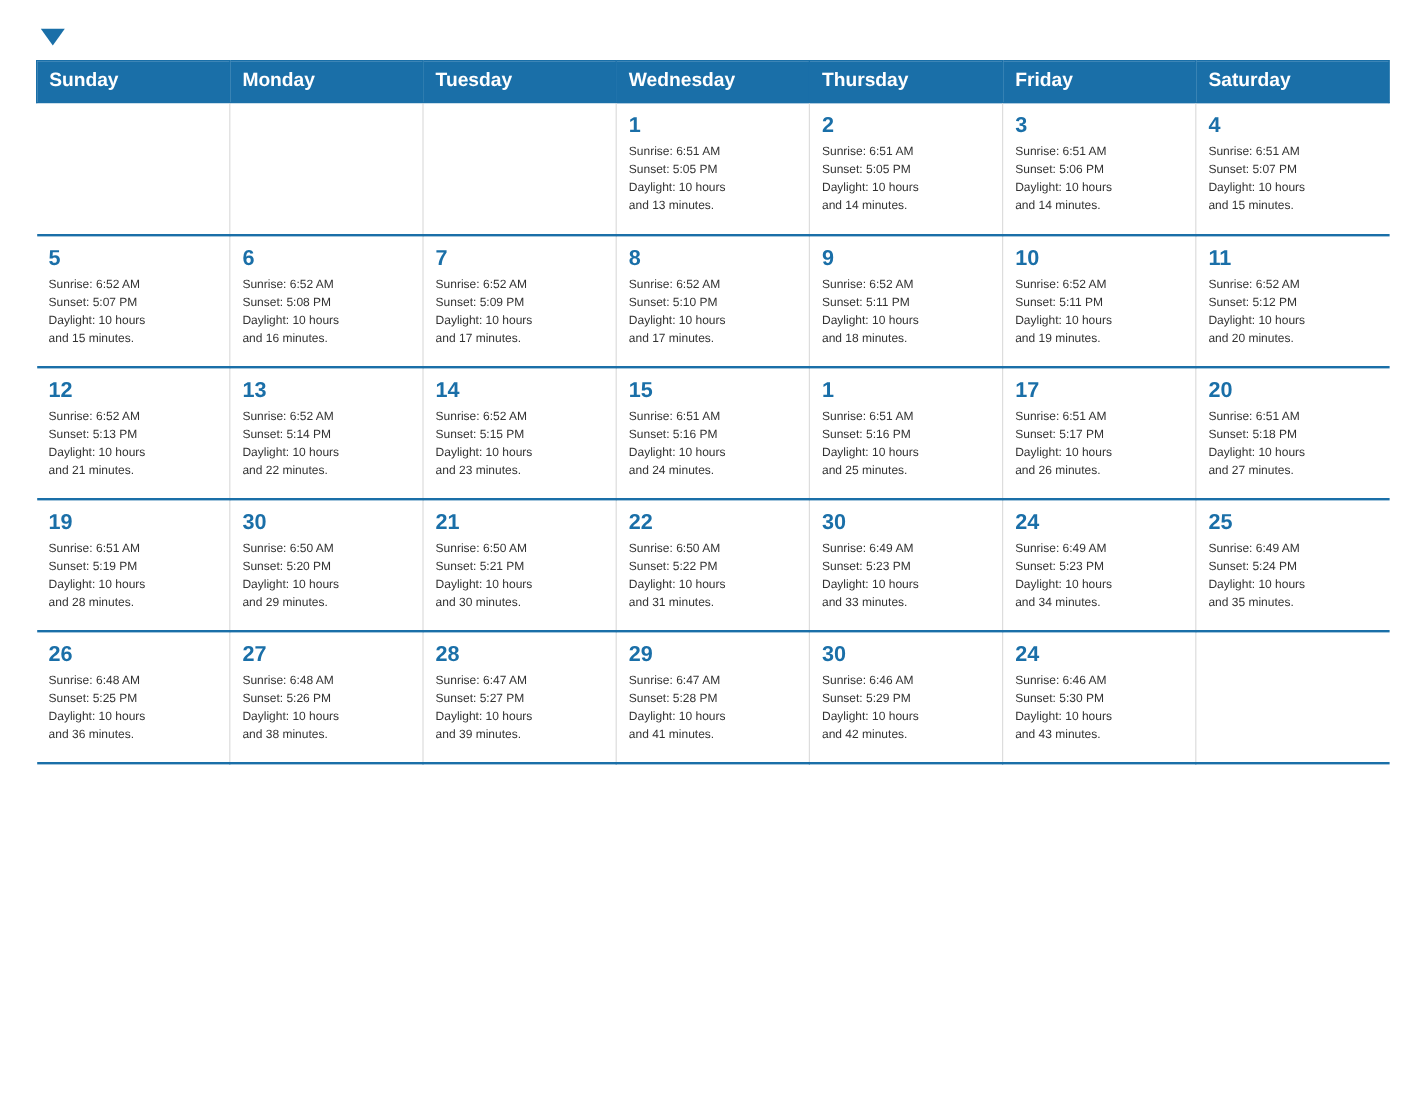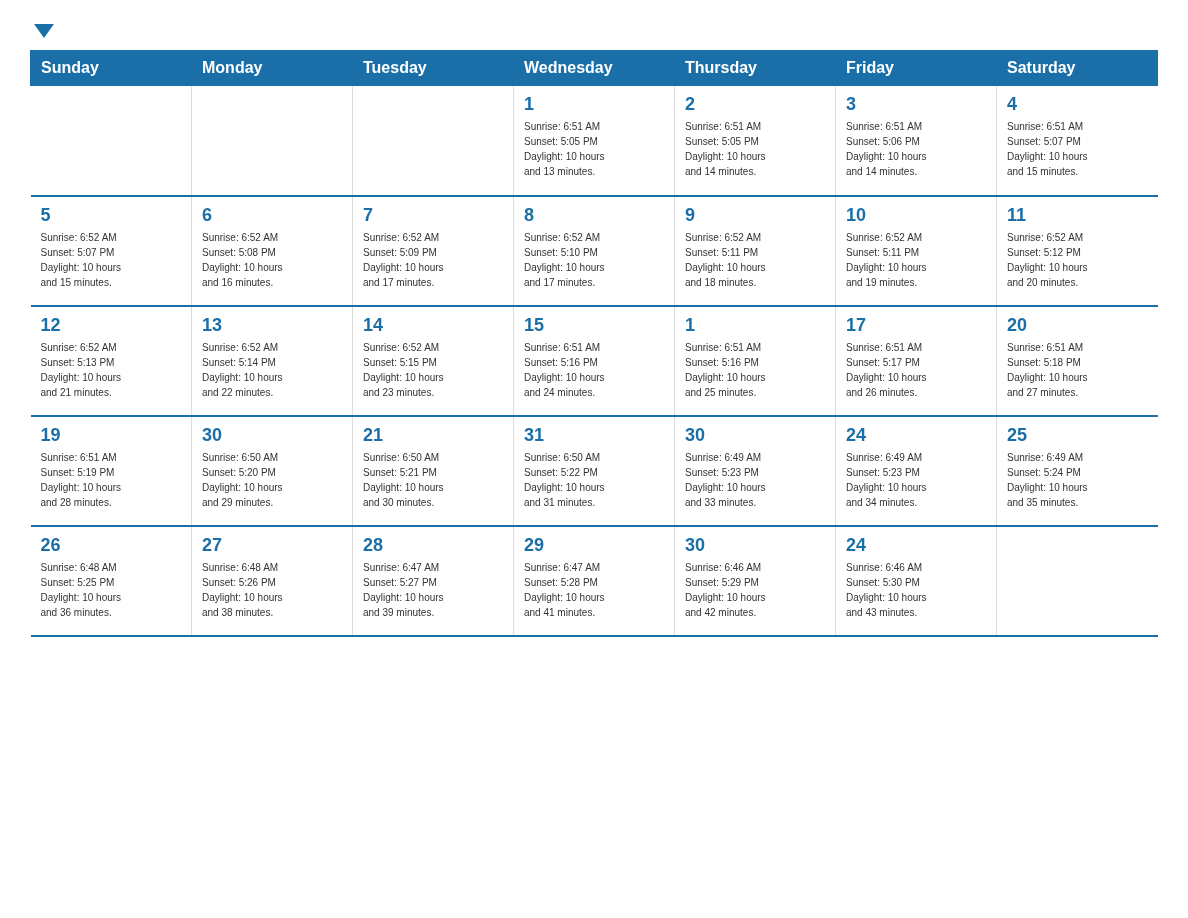--- a/index.html
+++ b/index.html
@@ -289,21 +289,21 @@
 and 29 minutes.</div>
         </td>
         <td>
           <span class="day-num">21</span>
           <div class="day-info" style="white-space: pre-line;">Sunrise: 6:50 AM
 Sunset: 5:21 PM
 Daylight: 10 hours
 and 30 minutes.</div>
         </td>
         <td>
-          <span class="day-num">31</span>
+          <span class="day-num">22</span>
           <div class="day-info" style="white-space: pre-line;">Sunrise: 6:50 AM
 Sunset: 5:22 PM
 Daylight: 10 hours
 and 31 minutes.</div>
         </td>
         <td>
           <span class="day-num">30</span>
           <div class="day-info" style="white-space: pre-line;">Sunrise: 6:49 AM
 Sunset: 5:23 PM
 Daylight: 10 hours

